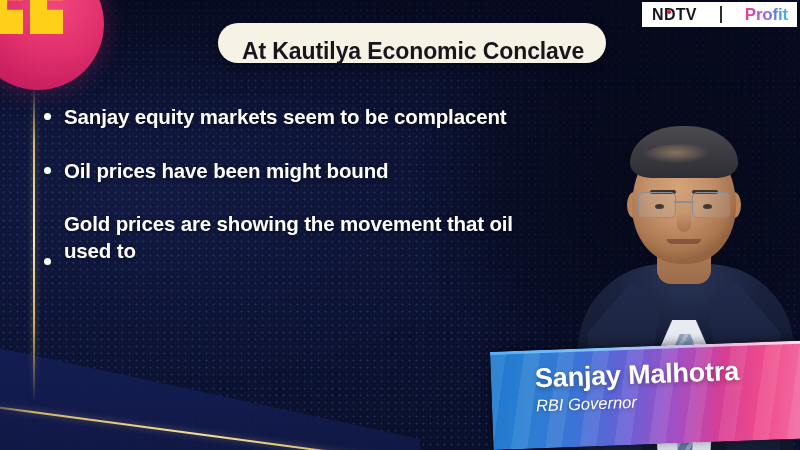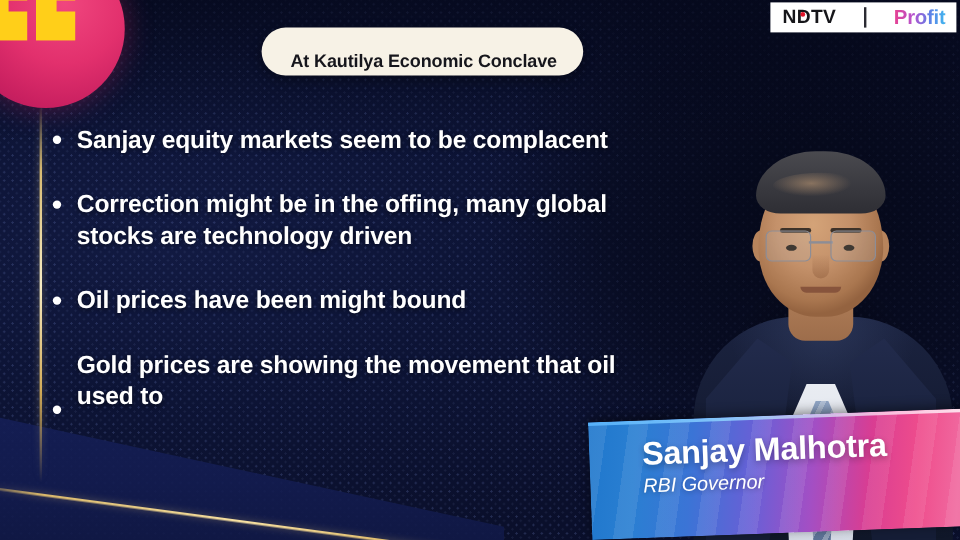--- a/index.html
+++ b/index.html
@@ -93,21 +93,21 @@
 
   
   .title-banner{
     position:absolute;left:218px;top:23px;height:40px;
     padding:0 22px 0 24px;
     display:flex;align-items:center;
     background:#f7f2e6;border-radius:20px;
     box-shadow:0 3px 10px rgba(0,0,0,.38);
   }
   .title-banner span{
-    font-size:15px;font-weight:bold;color:#16161c;letter-spacing:-.1px;white-space:nowrap;margin-top:16px;
+    font-size:23px;font-weight:bold;color:#16161c;letter-spacing:-.1px;white-space:nowrap;margin-top:16px;
   }
 
   
   .logo{
     position:absolute;right:3px;top:2px;height:25px;
     background:#ffffff;display:flex;align-items:center;
     padding:0 9px 0 10px;gap:23px;
   }
   .logo-ndtv{
     position:relative;font-size:16px;font-weight:bold;color:#16161a;
@@ -305,24 +305,20 @@
       <span class="dot"></span>
     </span>
     <span class="logo-divider"></span>
     <span class="logo-profit">Profit</span>
   </div>
 
   <div class="bullets">
     <div class="bullet">
       <span class="dot"></span>
       <span class="txt">Sanjay equity markets seem to be complacent</span>
-    </div>
-    <div class="bullet">
-      <span class="dot"></span>
-      <span class="txt">Correction might be in the offing, many global stocks are technology driven</span>
     </div>
     <div class="bullet">
       <span class="dot"></span>
       <span class="txt">Oil prices have been might bound</span>
     </div>
     <div class="bullet">
       <span class="dot"></span>
       <span class="txt">Gold prices are showing the movement that oil used to</span>
     </div>
   </div>

